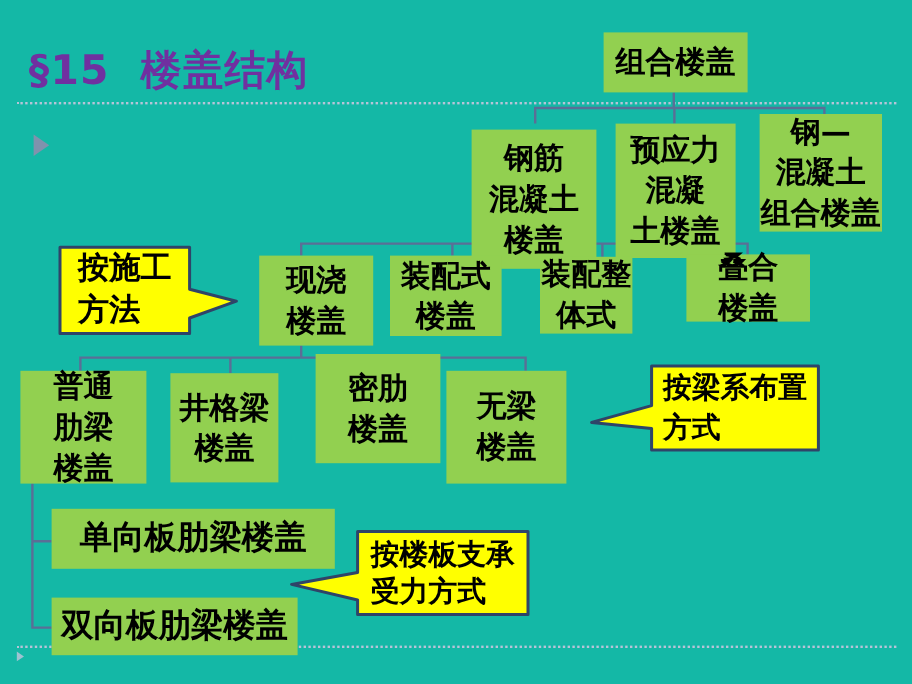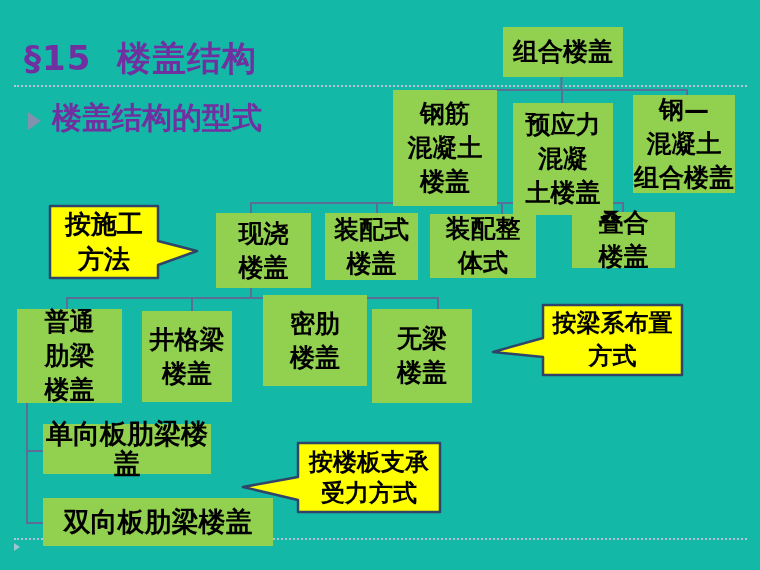--- a/index.html
+++ b/index.html
@@ -34,77 +34,76 @@
   .callout-shape{fill:var(--yellow);stroke:var(--callout-border);
     stroke-width:2.5;stroke-linejoin:round;}
   .gnode{
     position:absolute;background:var(--green);color:#000;font-weight:bold;
     font-size:25px;line-height:34px;display:flex;align-items:center;
     justify-content:center;text-align:center;white-space:pre-line;z-index:3;
   }
   .gnode.wide{font-size:27px;line-height:30px;}
   .callout-text{
     position:absolute;color:#000;font-weight:bold;font-size:24px;line-height:33px;
-    display:flex;align-items:center;justify-content:center;text-align:center;
+    display:flex;align-items:center;justify-content:center;
     white-space:pre-line;z-index:4;
   }
 </style>
 </head>
 <body>
 
 <div id="slide">
 
   <div class="title">§15  楼盖结构</div>
   <div class="divider top"></div>
   <div class="bullet-tri"></div>
-  <div class="subtitle">楼盖结构的型式</div>
 
   <svg class="overlay" width="760" height="570" viewBox="0 0 760 570">
     <path class="connector" d="M561.5 77 V90 M446 103 V90 H687 V95 M562 90 V103"></path>
     <path class="connector" d="M446 195 V203 M251 213 V203 H623 V212 M377 203 V213 M502 203 V214"></path>
     <path class="connector" d="M251 288 V298 M67 309 V298 H438 V309 M192 298 V311 M315 298 V311"></path>
     <path class="connector" d="M27 403 V523 H43 M27 451 H43"></path>
     <path class="callout-shape" d="M50 206 H158 V241 L197 251 L158 265 V278 H50 Z"></path>
     <path class="callout-shape" d="M543 305 H682 V375 H543 V357 L493 352 L543 338 Z"></path>
     <path class="callout-shape" d="M298 443 H440 V512 H298 V500 L243 487 L298 477 Z"></path>
   </svg>
 
   <div class="gnode" style="left:503px;top:27px;width:120px;height:50px">组合楼盖</div>
 
-  <div class="gnode" style="left:393px;top:90px;width:104px;height:116px">钢筋
+  <div class="gnode" style="left:393px;top:108px;width:104px;height:116px">钢筋
 混凝土
 楼盖</div>
   <div class="gnode" style="left:513px;top:103px;width:100px;height:112px">预应力
 混凝
 土楼盖</div>
   <div class="gnode" style="left:633px;top:95px;width:102px;height:98px">钢—
 混凝土
 组合楼盖</div>
 
   <div class="gnode" style="left:216px;top:213px;width:95px;height:75px">现浇
 楼盖</div>
   <div class="gnode" style="left:325px;top:213px;width:93px;height:67px">装配式
 楼盖</div>
-  <div class="gnode" style="left:430px;top:214px;width:106px;height:64px">装配整
+  <div class="gnode" style="left:450px;top:214px;width:77px;height:64px">装配整
 体式</div>
   <div class="gnode" style="left:572px;top:212px;width:103px;height:56px">叠合
 楼盖</div>
 
   <div class="gnode" style="left:17px;top:309px;width:105px;height:94px">普通
 肋梁
 楼盖</div>
   <div class="gnode" style="left:142px;top:311px;width:90px;height:91px">井格梁
 楼盖</div>
   <div class="gnode" style="left:263px;top:295px;width:104px;height:91px">密肋
 楼盖</div>
   <div class="gnode" style="left:372px;top:309px;width:100px;height:94px">无梁
 楼盖</div>
 
-  <div class="gnode wide" style="left:43px;top:424px;width:168px;height:50px">单向板肋梁楼盖</div>
-  <div class="gnode wide" style="left:43px;top:498px;width:230px;height:48px">双向板肋梁楼盖</div>
+  <div class="gnode wide" style="left:43px;top:424px;width:236px;height:50px">单向板肋梁楼盖</div>
+  <div class="gnode wide" style="left:43px;top:498px;width:205px;height:48px">双向板肋梁楼盖</div>
 
   <div class="callout-text" style="left:50px;top:206px;width:108px;height:72px;font-size:26px;line-height:35px">按施工
 方法</div>
   <div class="callout-text" style="left:298px;top:443px;width:142px;height:69px;line-height:31px">按楼板支承
 受力方式</div>
   <div class="callout-text" style="left:543px;top:305px;width:139px;height:70px">按梁系布置
 方式</div>
 
   <div class="divider bottom"></div>
   <div class="footer-tri"></div>

